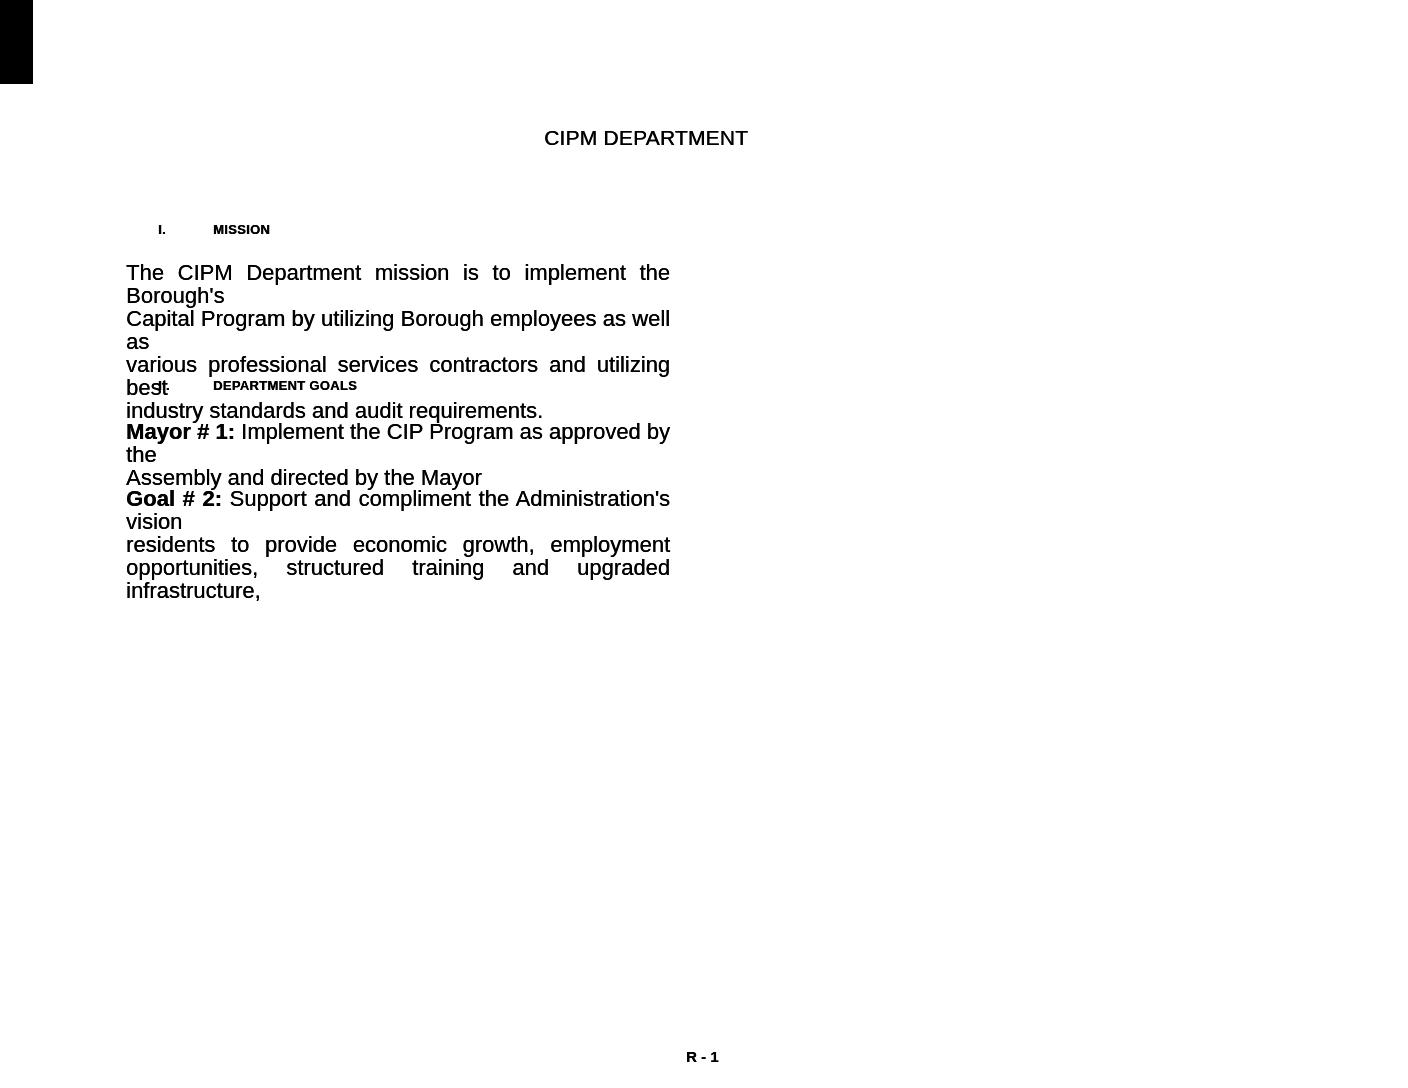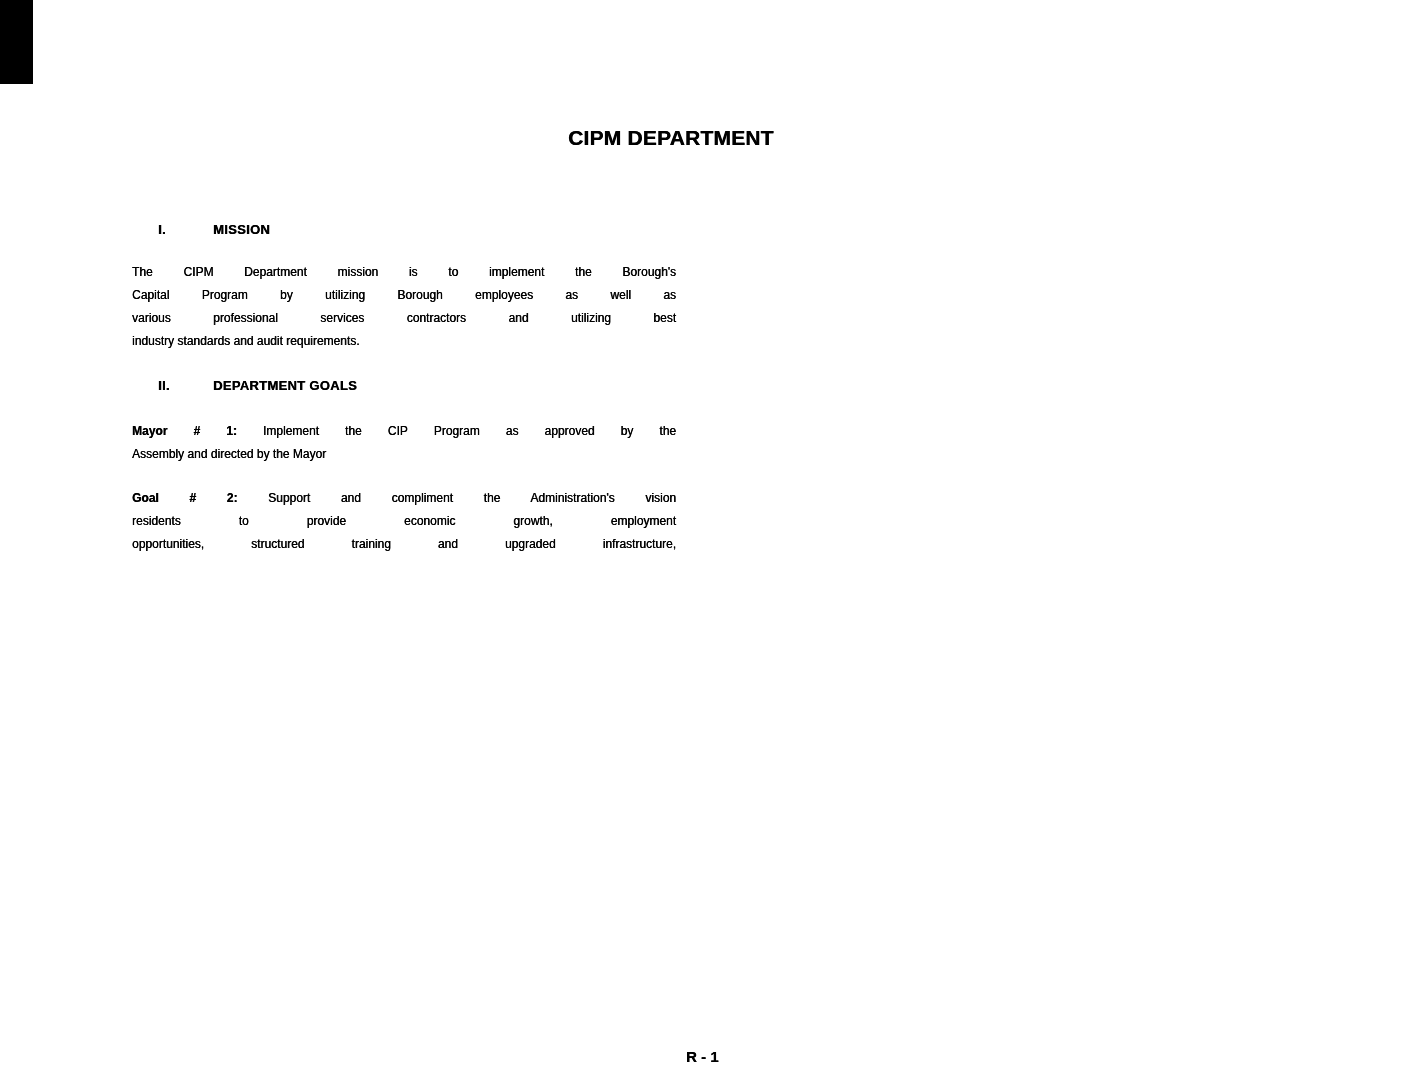--- a/index.html
+++ b/index.html
@@ -13,44 +13,44 @@
     overflow: hidden;
   }
   .corner-artifact {
     position: absolute;
     left: 0; top: 0;
     width: 33px; height: 84px;
     background: #000000;
   }
   .doc-title {
     position: absolute;
-    left: 568px; top: 126px;
+    left: 544px; top: 126px;
     font-size: 21px;
-    font-weight: bold;
+    font-weight: normal;
     line-height: 23px;
     letter-spacing: 0.2px;
     white-space: nowrap;
     text-shadow: 0.4px 0 0 currentColor;
   }
   .sec-head {
     position: absolute;
     left: 158px;
     font-size: 13px;
     font-weight: bold;
     line-height: 23px;
     letter-spacing: 0.3px;
     white-space: nowrap;
     text-shadow: 0.4px 0 0 currentColor;
   }
   .sec-num { display: inline-block; width: 55px; }
   .para {
     position: absolute;
-    left: 132px;
+    left: 126px;
     width: 544px;
-    font-size: 12px;
+    font-size: 22px;
     line-height: 23px;
     text-shadow: 0.35px 0 0 currentColor;
   }
   .line { width: 544px; white-space: normal; }
   .jl { text-align: justify; text-align-last: justify; text-justify: inter-word; }
   .ll { text-align: right; text-align-last: left; }
   .goal-label { font-weight: bold; }
   .page-footer {
     position: absolute;
     left: 686px; top: 1048px;

